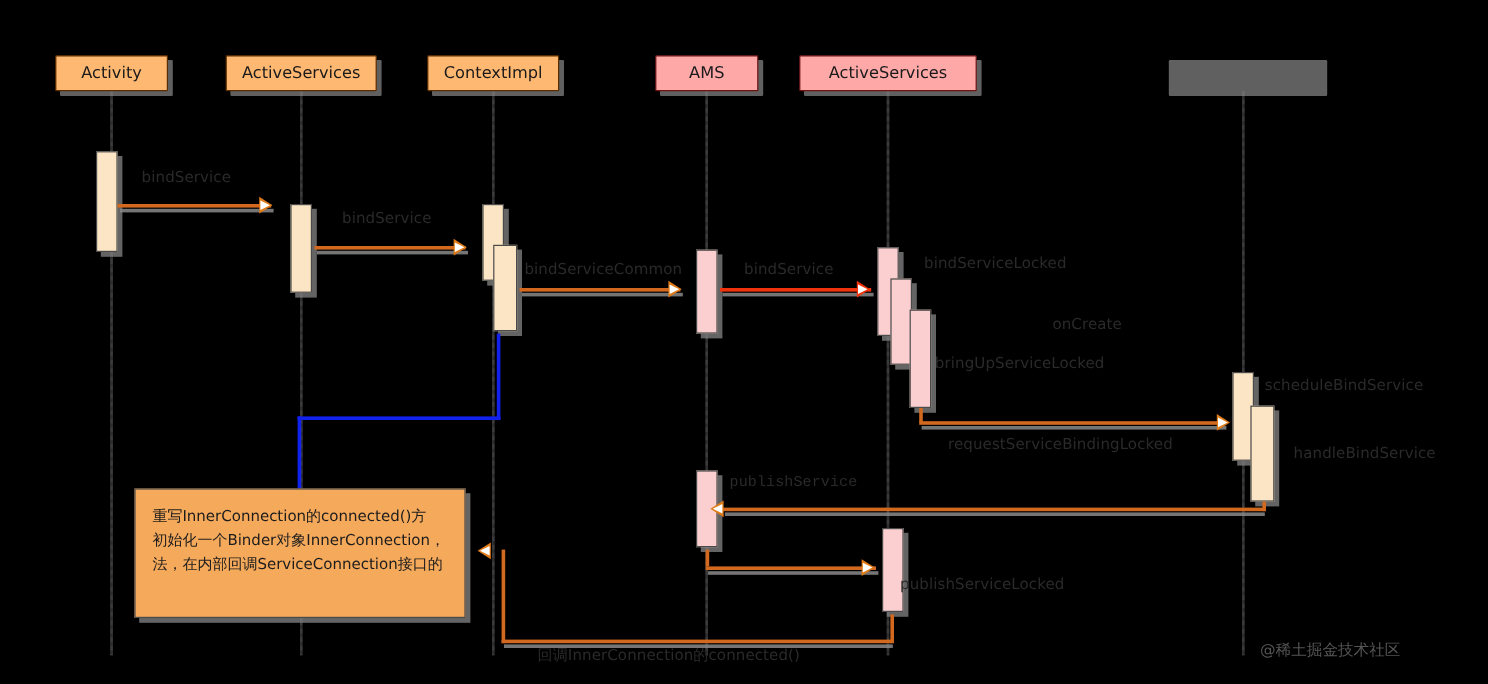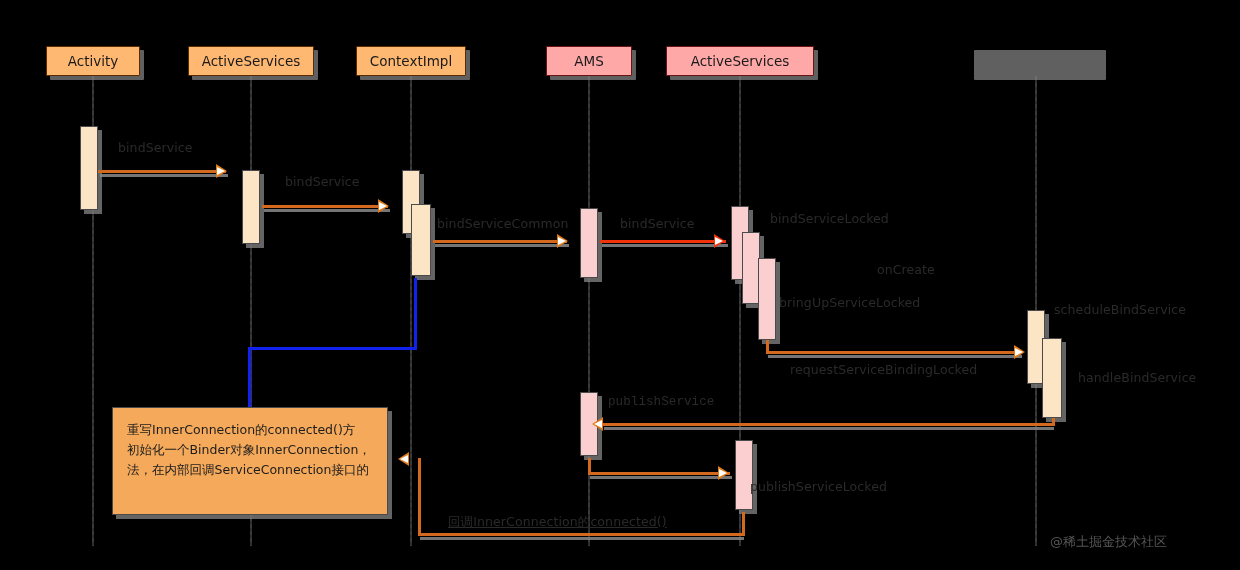--- a/index.html
+++ b/index.html
@@ -149,21 +149,21 @@
   <div class="label" style="left:877px; top:262px;">onCreate</div>
 
   <div class="msgline vert" style="left:766px; top:340px; width:3px; height:12px;"></div>
   <div class="msgshadow" style="left:768px; top:355px; width:254px;"></div>
   <div class="msgline" style="left:766px; top:351px; width:254px;"></div>
   <div class="arrow right" style="left:1014px; top:345px;">
       <span class="inner"></span>
     </div>
   <div class="label" style="left:790px; top:362px;">requestServiceBindingLocked</div>
 
-  <div class="label" style="left:1054px; top:302px;">scheduleBindService</div>
+  <div class="label" style="left:1054px; top:313px;">scheduleBindService</div>
 
   <div class="label" style="left:1078px; top:370px;">handleBindService</div>
 
   <div class="msgline vert" style="left:1052px; top:418px; width:3px; height:8px;"></div>
   <div class="msgshadow" style="left:604px; top:427px; width:450px;"></div>
   <div class="msgline" style="left:602px; top:423px; width:452px;"></div>
   <div class="arrow left" style="left:592px; top:417px;">
       <span class="inner"></span>
     </div>
   <div class="label" style="left:608px; top:395px;font-family:Liberation Mono, monospace;">publishService</div>
@@ -176,21 +176,21 @@
     </div>
   <div class="label" style="left:750px; top:459px;margin-top:20px;">publishServiceLocked</div>
 
   <div class="msgline vert" style="left:742px; top:512px; width:3px; height:24px;"></div>
   <div class="msgshadow" style="left:420px; top:537px; width:324px;"></div>
   <div class="msgline" style="left:418px; top:533px; width:326px;"></div>
   <div class="msgline vert" style="left:418px; top:458px; width:3px; height:78px;"></div>
   <div class="arrow left" style="left:398px; top:452px;">
       <span class="inner"></span>
     </div>
-  <div class="label" style="left:448px; top:514px;text-decoration:underline;">回调InnerConnection的connected()</div>
+  <div class="label" style="left:448px; top:538px;">回调InnerConnection的connected()</div>
 
   <div class="msgline blue vert" style="left:414px; top:278px; width:3px; height:72px;"></div>
   <div class="msgline blue" style="left:248px; top:347px; width:169px;"></div>
   <div class="msgline blue vert" style="left:248px; top:347px; width:3px; height:60px;"></div>
 
   <div class="note-shadow" style="left:116px; top:411px; width:276px; height:108px;"></div>
   <div class="note" style="left:112px; top:407px; width:276px; height:108px;">
     <div>重写InnerConnection的connected()方</div>
     <div>初始化一个Binder对象InnerConnection，</div>
     <div>法，在内部回调ServiceConnection接口的</div>

